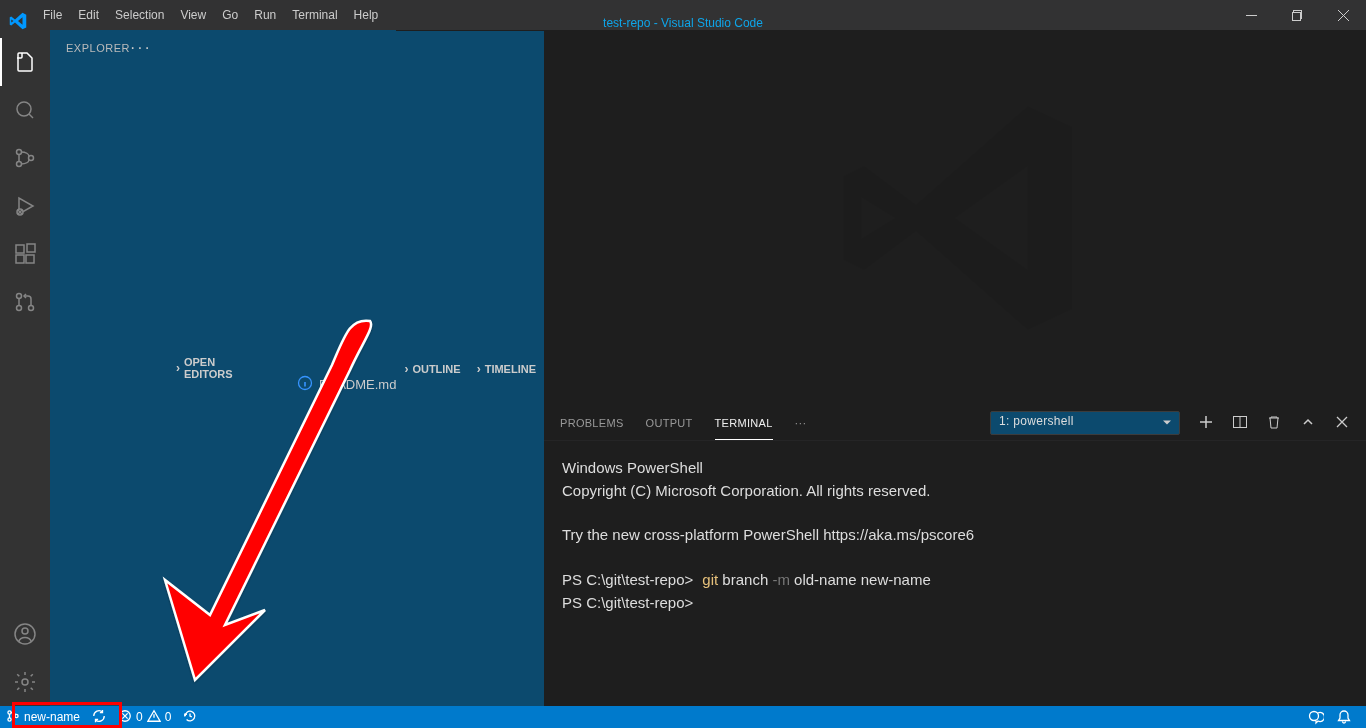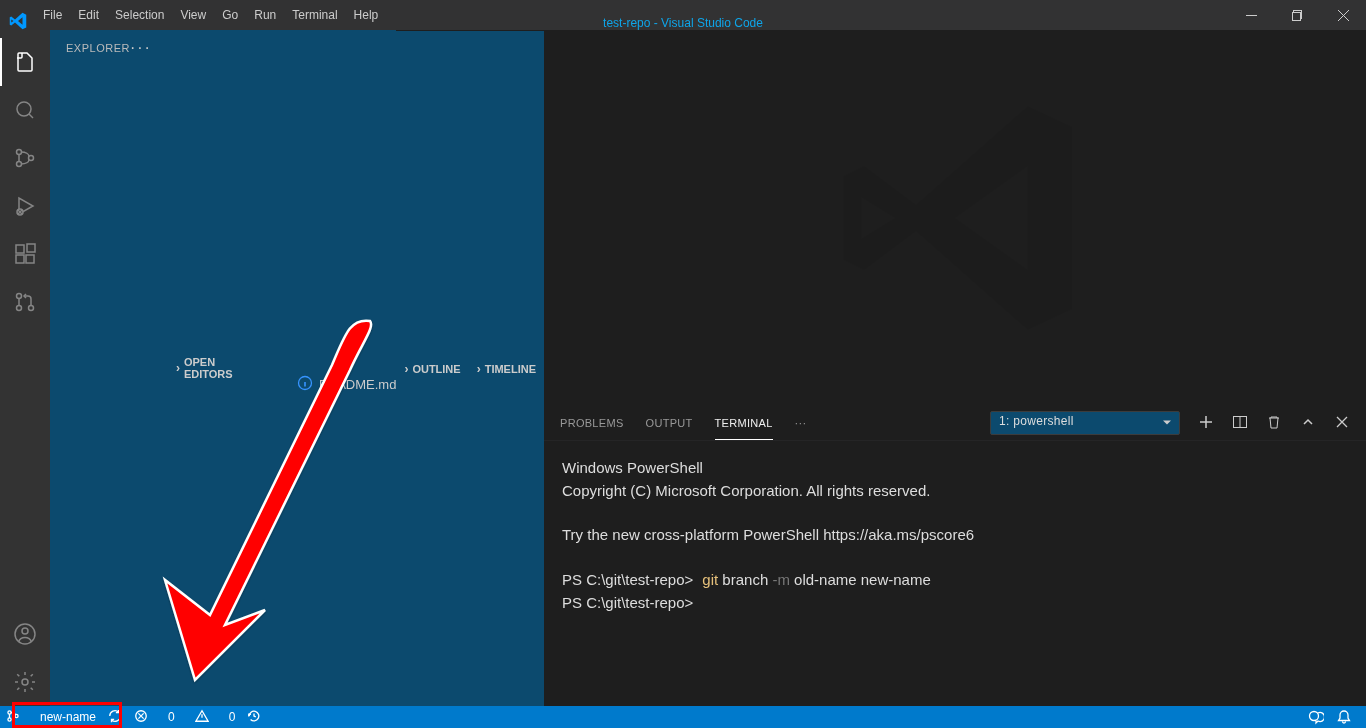--- a/index.html
+++ b/index.html
@@ -52,21 +52,21 @@
 .pctl { cursor:pointer; color:#ccc; }
 .pctl svg { width:16px; height:16px; }
 
 .terminal-body { flex:1; padding:16px 18px; font-family:Consolas,monospace; font-size:15px; color:#ddd; line-height:1.45; overflow:hidden; white-space:pre; }
 .term-y { color:#e5c07b; }
 .term-g { color:#777; }
 
 
 .statusbar { height:22px; background:#007acc; display:flex; align-items:center; color:#fff; font-size:12px; }
 .sb-left { display:flex; align-items:center; height:100%; }
-.sb-item { padding:8px 6px; height:100%; display:flex; align-items:center; gap:20px; cursor:pointer; }
+.sb-item { padding:8px 6px; height:100%; display:flex; align-items:center; gap:4px; cursor:pointer; }
 .sb-right { margin-left:auto; display:flex; align-items:center; height:100%; padding-right:8px; }
 .sb-icon svg { width:14px; height:14px; }
 
 
 .annot-arrow { position:absolute; pointer-events:none; z-index:100; }
 .annot-box { position:absolute; left:12px; bottom:0; width:110px; height:26px; border:3px solid #ff0000; pointer-events:none; z-index:100; }
 </style>
 </head>
 <body>
 

